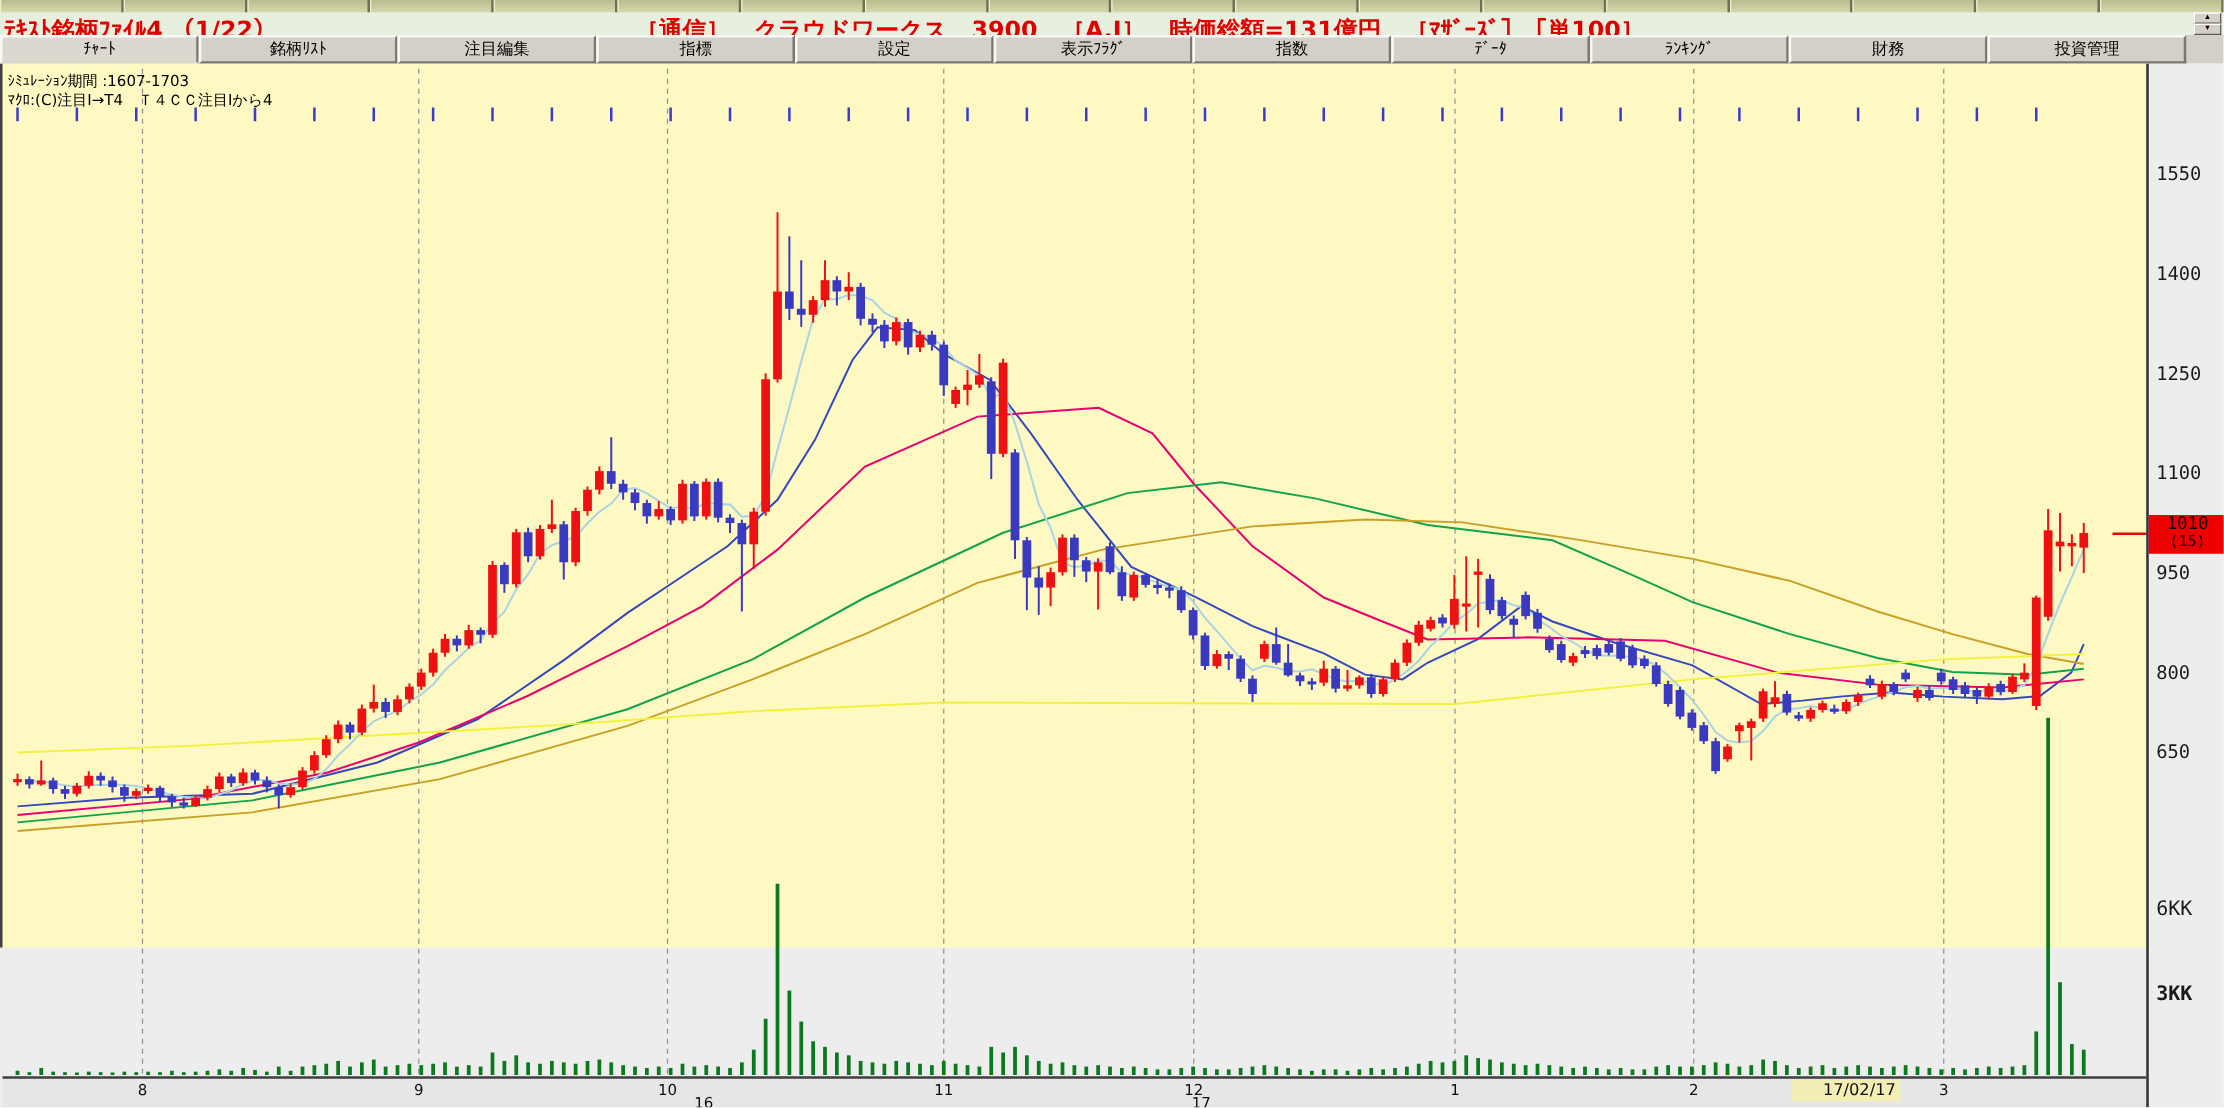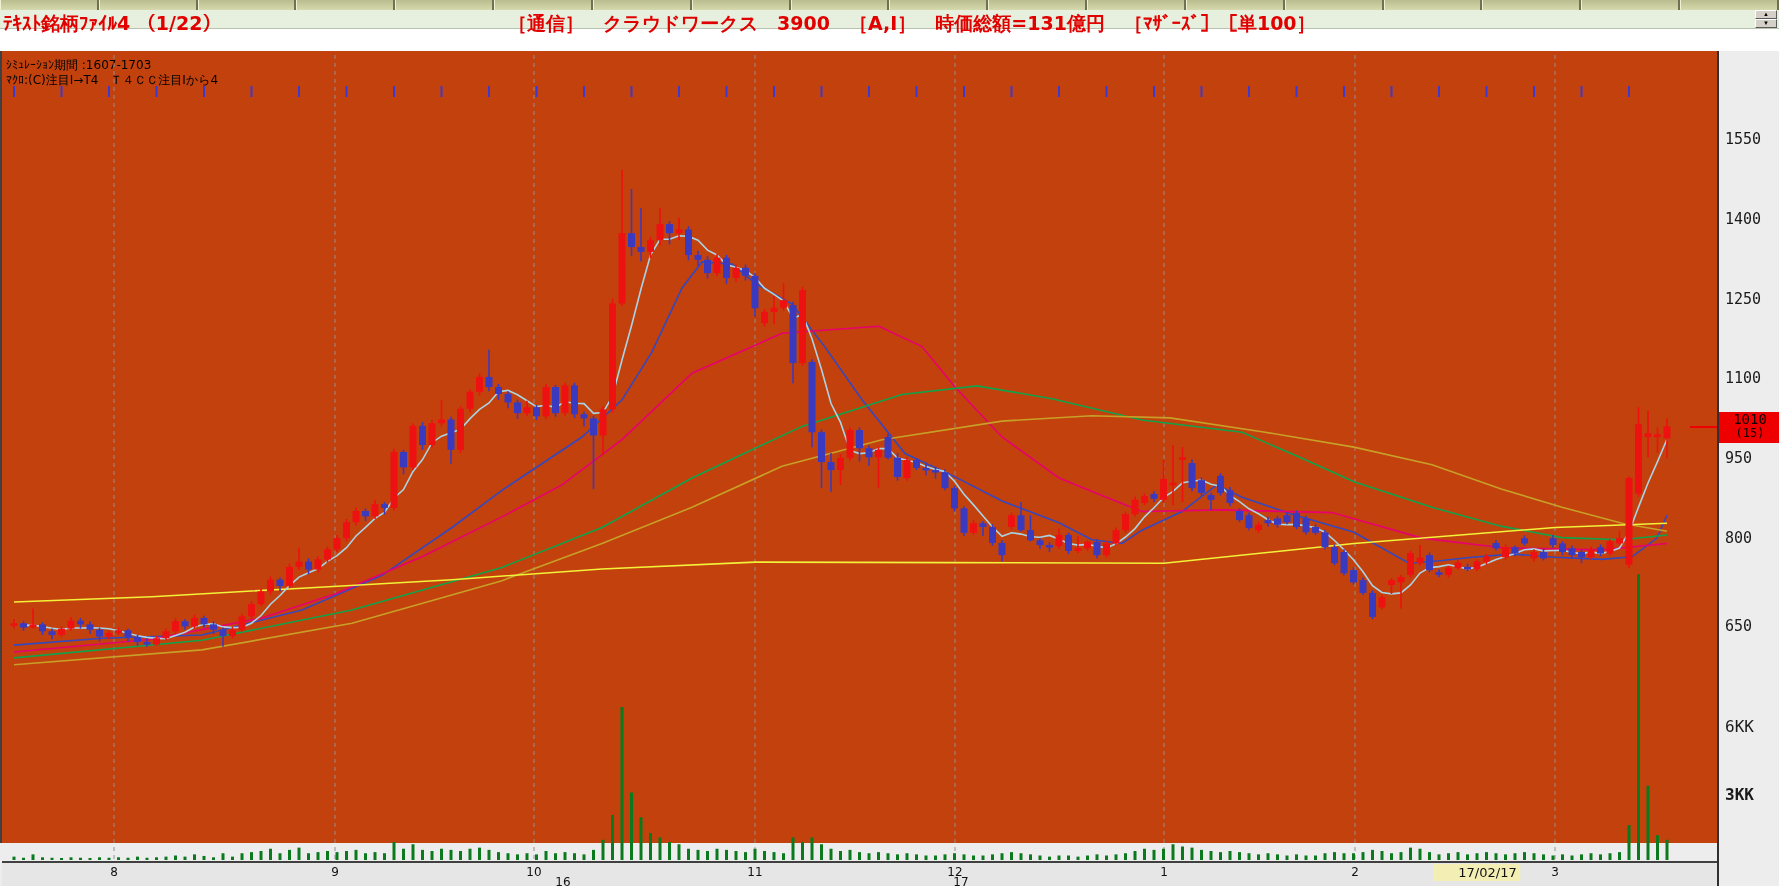--- a/index.html
+++ b/index.html
@@ -11,21 +11,21 @@
   #titlebar{position:absolute;left:0;top:10px;width:1779px;height:18px;background:#e7f0df;border-bottom:1px solid #9aa8909e;}
   .ttext{position:absolute;top:1px;font-size:19px;font-weight:bold;color:#e00000;white-space:pre;}
   #spinners{position:absolute;right:2px;top:0px;width:22px;height:18px;display:flex;flex-direction:column;}
   .spin{flex:1;background:#d4d0c8;border:1px solid;border-color:#fff #5a5a5a #5a5a5a #fff;font-size:6px;line-height:7px;text-align:center;color:#000;padding:0;}
   
   #tabbar{position:absolute;left:0;top:28px;width:1779px;height:23px;background:#d4d0c8;display:flex;}
   .tab{width:159px;box-sizing:border-box;border:2px solid;border-color:#f8f8f4 #787870 #787870 #f8f8f4;background:#d4d0c8;font-size:13px;color:#000;text-align:center;line-height:19px;white-space:nowrap;overflow:hidden;}
   .tab.active{background:#dcd8d0;border-bottom-color:#dcd8d0;}
   
   #chartwrap{position:absolute;left:0;top:51px;width:1779px;height:835px;background:#ededed;}
-  #plot{position:absolute;left:0;top:0;width:1717px;height:792px;background:#c2410c;border-left:2px solid #404040;box-sizing:border-box;}
+  #plot{position:absolute;left:0;top:0;width:1717px;height:707px;background:#fef9c3;border-left:2px solid #404040;box-sizing:border-box;}
   #axispanel{position:absolute;left:1717px;top:0;width:62px;height:835px;background:#ededed;border-left:2px solid #303030;box-sizing:border-box;}
   .ptick{position:absolute;left:6px;font-size:15px;color:#1a1a1a;font-family:"DejaVu Sans Mono",monospace;}
   .vtick{position:absolute;left:6px;font-size:16px;color:#1a1a1a;font-family:"DejaVu Sans Mono",monospace;}
   #curprice{position:absolute;left:0px;width:62px;height:31px;background:#ee0000;color:#100000;text-align:center;font-family:"DejaVu Sans Mono",monospace;}
   #curprice .p1{font-size:14px;line-height:15px;}
   #curprice .p2{font-size:12px;line-height:13px;}
   
   #bstrip{position:absolute;left:0;top:810px;width:1717px;height:25px;background:#e6e6e6;border-top:2px solid #404040;box-sizing:border-box;}
   .mlabel{position:absolute;top:2px;font-size:12px;color:#111;transform:translateX(-50%);}
   .ylabel{position:absolute;top:12px;font-size:12px;color:#111;transform:translateX(-50%);}
@@ -60,20 +60,33 @@
 
   <div id="titlebar">
     <span class="ttext" style="left:3px">ﾃｷｽﾄ銘柄ﾌｧｲﾙ4 （1/22）</span>
     <span class="ttext" style="left:508px">［通信］　クラウドワークス　3900　［A,I］　時価総額=131億円　［ﾏｻﾞｰｽﾞ］［単100］</span>
     <div id="spinners">
       <button class="spin">▲</button>
       <button class="spin">▼</button>
     </div>
   </div>
 
+  <div id="tabbar">
+      <div class="tab active">ﾁｬｰﾄ</div>
+      <div class="tab">銘柄ﾘｽﾄ</div>
+      <div class="tab">注目編集</div>
+      <div class="tab">指標</div>
+      <div class="tab">設定</div>
+      <div class="tab">表示ﾌﾗｸﾞ</div>
+      <div class="tab">指数</div>
+      <div class="tab">ﾃﾞｰﾀ</div>
+      <div class="tab">ﾗﾝｷﾝｸﾞ</div>
+      <div class="tab">財務</div>
+      <div class="tab">投資管理</div>
+    </div>
 
   <div id="chartwrap">
     <div id="plot">
       <span class="hdrline" style="top:6px">ｼﾐｭﾚｰｼｮﾝ期間 :1607-1703</span>
       <span class="hdrline" style="top:21px">ﾏｸﾛ:(C)注目I→T4　Ｔ４ＣＣ注目Iから4</span>
       <svg id="csvg" width="1717" height="811" viewBox="0 51 1717 811">
           <line x1="112" y1="55" x2="112" y2="860" stroke="#909090" stroke-width="1" stroke-dasharray="4,4"></line>
           <line x1="333" y1="55" x2="333" y2="860" stroke="#909090" stroke-width="1" stroke-dasharray="4,4"></line>
           <line x1="532" y1="55" x2="532" y2="860" stroke="#909090" stroke-width="1" stroke-dasharray="4,4"></line>
           <line x1="753" y1="55" x2="753" y2="860" stroke="#909090" stroke-width="1" stroke-dasharray="4,4"></line>
@@ -667,18 +680,18 @@
       <div id="curprice" style="top: 361px;">
         <div class="p1">1010</div>
         <div class="p2">(15)</div>
       </div>
     <span class="ptick" style="top: 79px;">1550</span>
         <span class="ptick" style="top: 158.83px;">1400</span>
         <span class="ptick" style="top: 238.66px;">1250</span>
         <span class="ptick" style="top: 318.49px; text-align: right;">1100</span>
         <span class="ptick" style="top: 398.32px;">950</span>
         <span class="ptick" style="top: 478.15px;">800</span>
-        <span class="ptick" style="top: 566px;">650</span>
+        <span class="ptick" style="top: 541px;">650</span>
         <span class="vtick" style="top: 666px;">6KK</span>
         <span class="vtick" style="top: 734px; font-weight: bold;">3KK</span>
       </div>
   </div>
 </div>
 
 </body></html>

